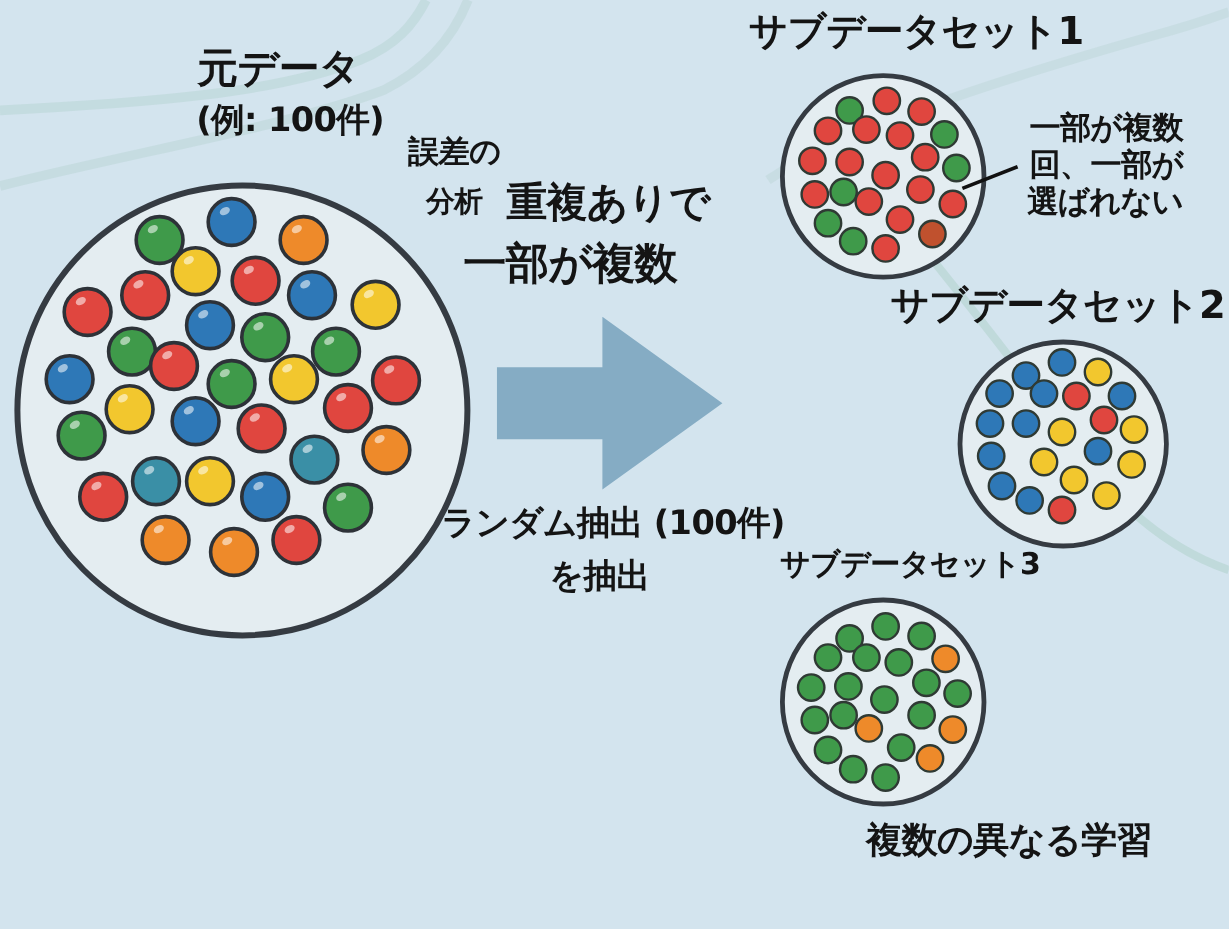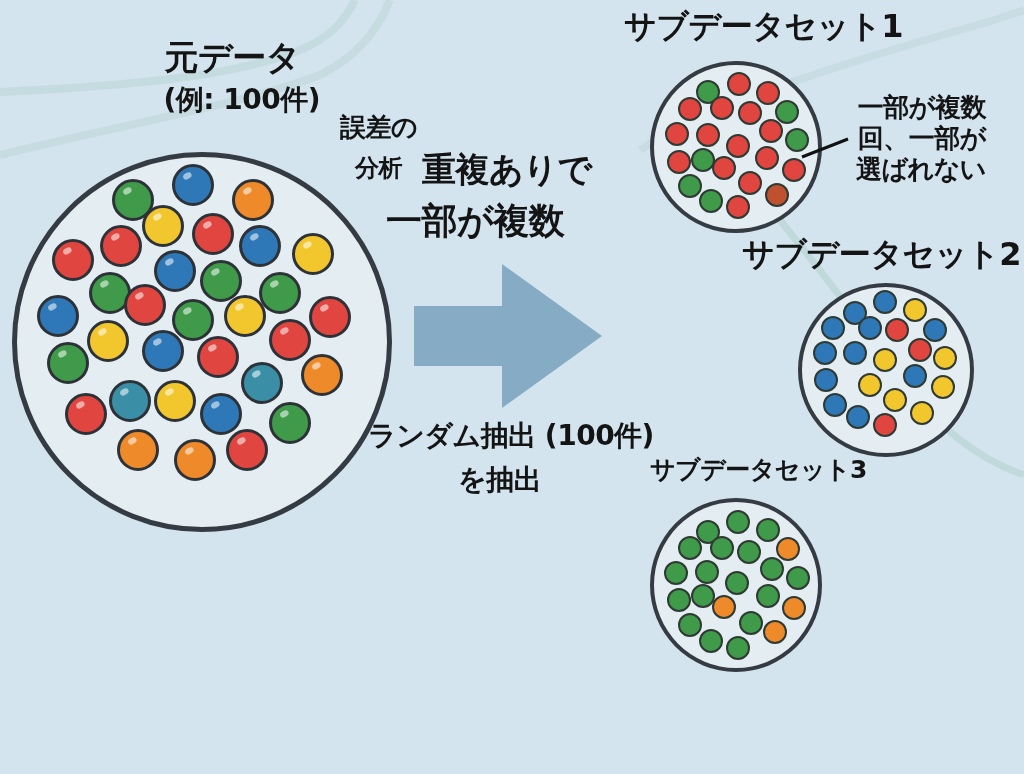--- a/index.html
+++ b/index.html
@@ -182,13 +182,14 @@
       <div class="ball flat" style="left: 712px; top: 595px; width: 24px; height: 24px; background: rgb(238, 138, 42); border-color: rgb(47, 58, 52);"></div>
       <div class="ball flat" style="left: 756px; top: 584px; width: 24px; height: 24px; background: rgb(63, 154, 74); border-color: rgb(47, 58, 52);"></div>
       <div class="ball flat" style="left: 782px; top: 596px; width: 24px; height: 24px; background: rgb(238, 138, 42); border-color: rgb(47, 58, 52);"></div>
       <div class="ball flat" style="left: 678px; top: 613px; width: 24px; height: 24px; background: rgb(63, 154, 74); border-color: rgb(47, 58, 52);"></div>
       <div class="ball flat" style="left: 739px; top: 611px; width: 24px; height: 24px; background: rgb(63, 154, 74); border-color: rgb(47, 58, 52);"></div>
       <div class="ball flat" style="left: 763px; top: 620px; width: 24px; height: 24px; background: rgb(238, 138, 42); border-color: rgb(47, 58, 52);"></div>
       <div class="ball flat" style="left: 699px; top: 629px; width: 24px; height: 24px; background: rgb(63, 154, 74); border-color: rgb(47, 58, 52);"></div>
       <div class="ball flat" style="left: 726px; top: 636px; width: 24px; height: 24px; background: rgb(63, 154, 74); border-color: rgb(47, 58, 52);"></div>
     </div>
 
+  <div class="label center" style="left:660px; top:684px; width:300px; font-size:30px;">複数の異なる学習</div>
 </div>
 
 </body></html>

